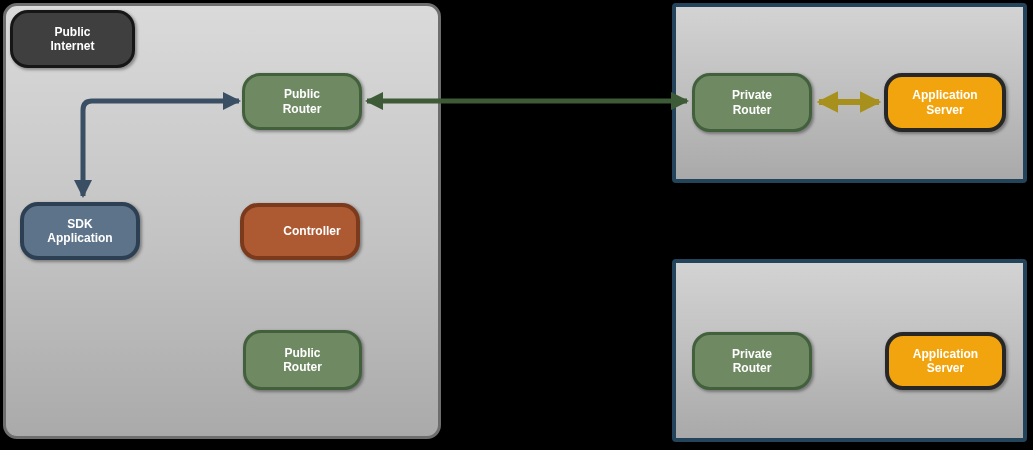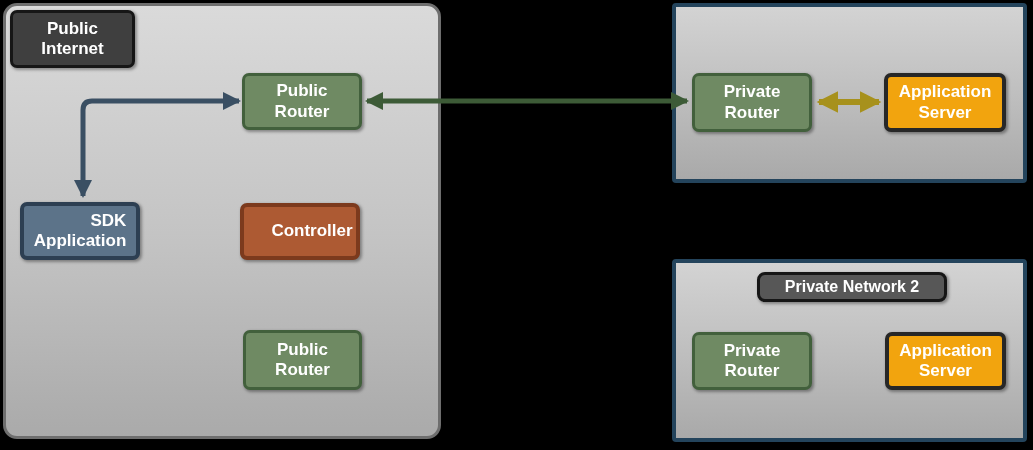--- a/index.html
+++ b/index.html
@@ -16,22 +16,22 @@
   .zone-private{
     width:355px;height:180px;
     border:4px solid #24445c;border-radius:4px;
     background:linear-gradient(180deg,#d3d3d3 0%,#bdbdbd 55%,#a9a9a9 100%);
   }
   .zone-pn1{left:672px;top:3px;}
   .zone-pn2{left:672px;top:259px;height:183px;}
   .node{
     position:absolute;box-sizing:border-box;
     display:flex;align-items:center;justify-content:center;text-align:center;
-    color:#ffffff;font-weight:bold;font-size:17px;line-height:1.2;
-    white-space:pre-line;border-radius:7px;
+    color:#ffffff;font-weight:bold;font-size:12px;line-height:1.2;
+    white-space:pre-line;border-radius:18px;
     box-shadow:1.5px 1.5px 3px rgba(0,0,0,0.35);
   }
   .node-dark{background:#3f3f3f;border:3px solid #161616;}
   .node-title{background:#575757;border:3px solid #161616;border-radius:8px;font-size:16px;}
   .node-green{background:#6f8a63;border:3px solid #42603c;}
   .node-blue{background:#5c7389;border:4px solid #2d3f52;}
   .node-red{background:#ad5a33;border:4px solid #7c3a1d;padding-left:24px;}
   .node-orange{background:#f2a40e;border:4px solid #272727;}
   .arrows{position:absolute;left:0;top:0;width:1033px;height:450px;pointer-events:none;}
 </style>
@@ -62,36 +62,35 @@
     <line x1="367" y1="101" x2="687" y2="101" stroke-width="5" marker-start="url(#head-green)" marker-end="url(#head-green)" stroke="#3d5b37"></line>
     <line x1="819" y1="102" x2="879" y2="102" stroke-width="6" marker-start="url(#head-yellow)" marker-end="url(#head-yellow)" stroke="#a7911c"></line>
   </svg>
 
   <div class="node node-dark" style="left:10px;top:10px;width:125px;height:58px;">Public
 Internet</div>
 
   <div class="node node-green" style="left:242px;top:73px;width:120px;height:57px;">Public
 Router</div>
 
-  <div class="node node-blue" style="left:20px;top:202px;width:120px;height:58px;text-align:right;">SDK
+  <div class="node node-blue" style="left:20px;top:202px;width:120px;height:58px;">SDK
 Application</div>
 
   <div class="node node-red" style="left:240px;top:203px;width:120px;height:57px;">Controller</div>
 
   <div class="node node-green" style="left:243px;top:330px;width:119px;height:60px;">Public
 Router</div>
 
 
   <div class="node node-green" style="left:692px;top:73px;width:120px;height:59px;">Private
 Router</div>
 
   <div class="node node-orange" style="left:884px;top:73px;width:122px;height:59px;">Application
 Server</div>
 
-  <div class="node node-title" style="left:757px;top:272px;width:190px;height:30px;">Private Network 2</div>
 
   <div class="node node-green" style="left:692px;top:332px;width:120px;height:58px;">Private
 Router</div>
 
   <div class="node node-orange" style="left:885px;top:332px;width:121px;height:58px;">Application
 Server</div>
 
 </div>
 
 </body></html>

